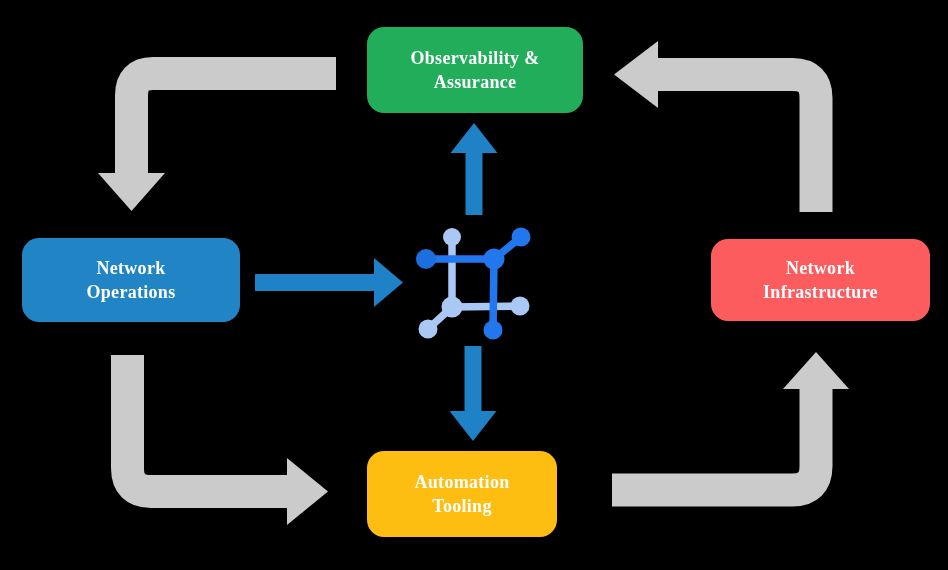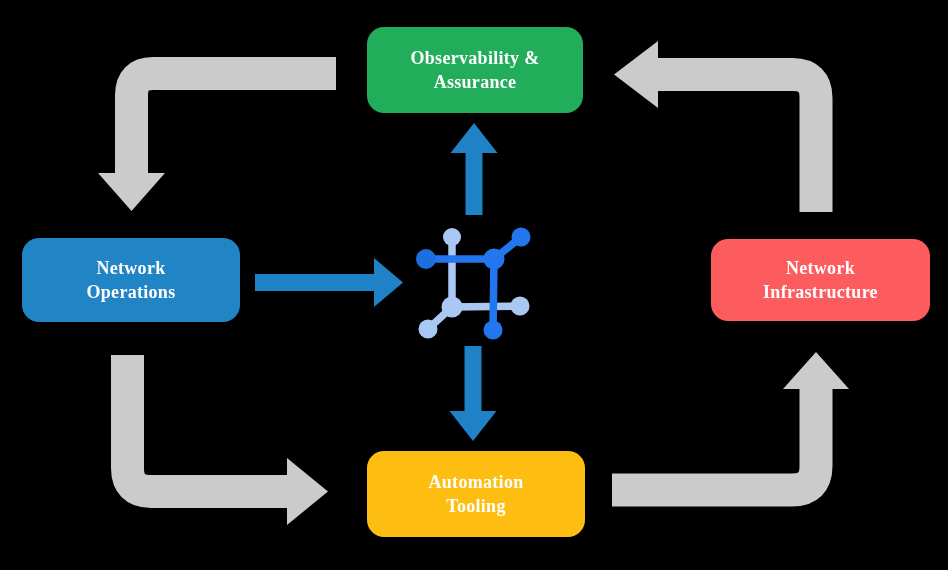--- a/index.html
+++ b/index.html
@@ -17,21 +17,21 @@
     border-radius:17px;
     display:flex;align-items:center;justify-content:center;
     text-align:center;
     color:#ffffff;
     font-size:18px;line-height:24px;font-weight:600;letter-spacing:.3px;
     white-space:pre-line;
   }
   .node-observability{left:367px;top:27px;width:216px;height:86px;}
   .node-operations{left:22px;top:238px;width:218px;height:84px;}
   .node-infrastructure{left:711px;top:239px;width:219px;height:82px;}
-  .node-automation{left:367px;top:451px;width:218px;height:86px;}
+  .node-automation{left:367px;top:451px;width:190px;height:86px;}
   .center-icon{position:absolute;left:406px;top:219px;width:132px;height:124px;}
 </style>
 </head>
 <body>
 
 <div class="canvas" style="background-color: rgb(0, 0, 0);">
 
   <svg class="layer" viewBox="0 0 948 570">
 
     <g>

